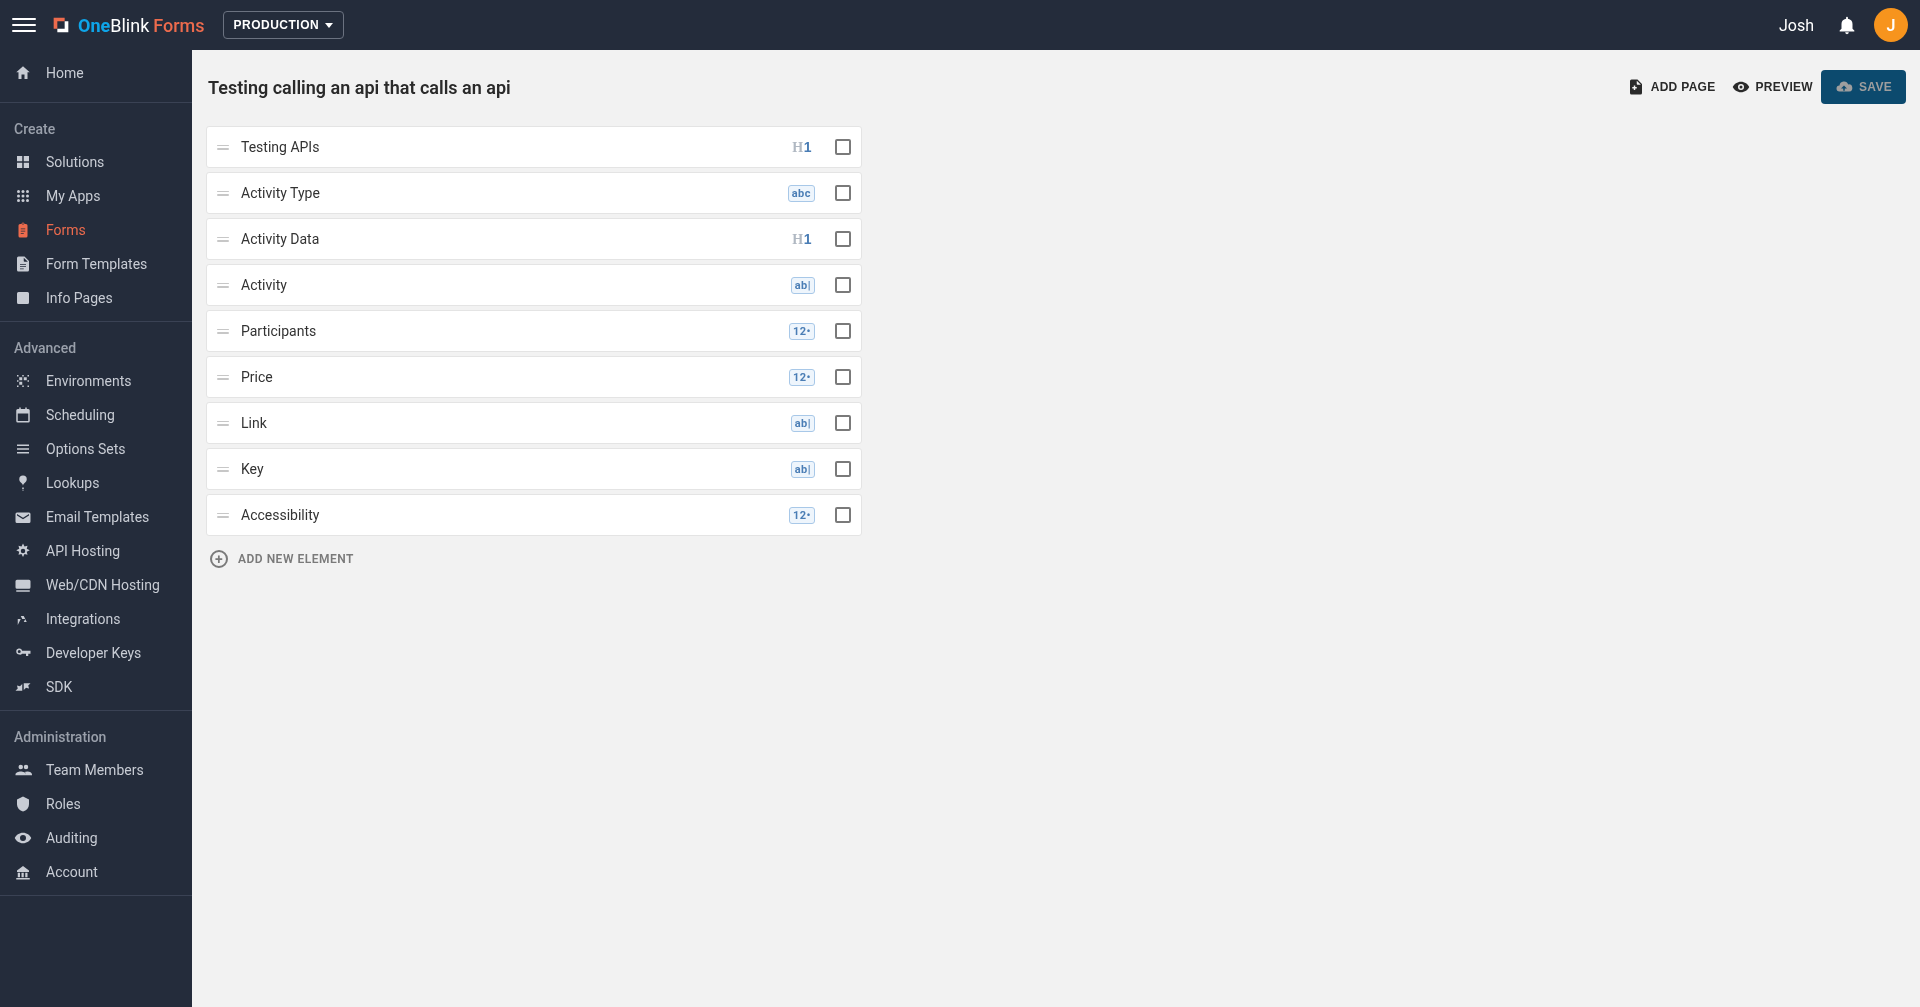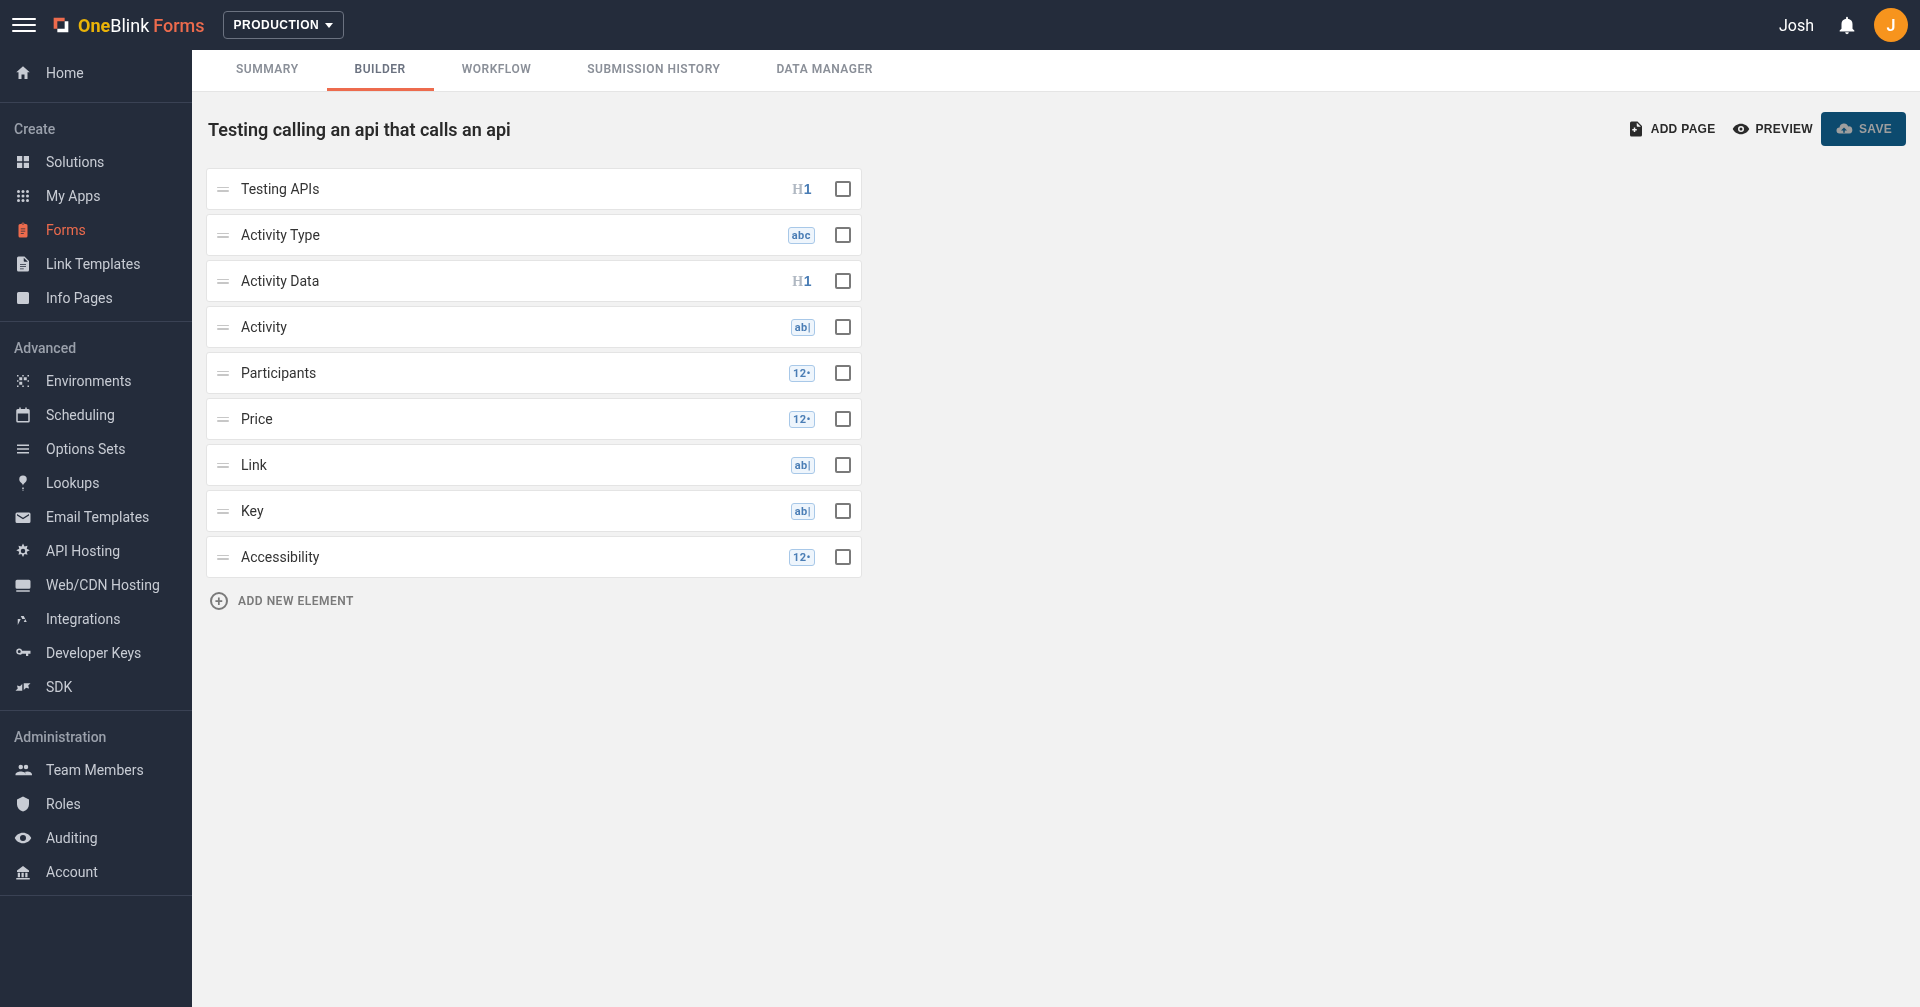--- a/index.html
+++ b/index.html
@@ -5,21 +5,21 @@
   * { box-sizing: border-box; margin: 0; padding: 0; }
   body { font-family: -apple-system, BlinkMacSystemFont, "Segoe UI", Roboto, Helvetica, Arial, sans-serif; background: #f0f0f0; color: #333; width: 1920px; height: 1007px; overflow: hidden; }
   
   
   .topbar { height: 50px; background: #242c3b; display: flex; align-items: center; padding: 0 12px; color: #fff; }
   .burger { width: 24px; height: 24px; display: flex; flex-direction: column; justify-content: center; gap: 4px; cursor: pointer; margin-right: 14px; }
   .burger span { display: block; height: 2px; background: #fff; border-radius: 1px; }
   .logo { display: flex; align-items: center; gap: 6px; font-size: 18px; font-weight: 600; margin-right: 18px; }
   .logo-mark { display: inline-block; }
   .logo-text { }
-  .logo-text .one { color: #eab308; font-weight: 700; margin-top: 27px; }
+  .logo-text .one { color: #0ea5e9; font-weight: 700; margin-top: 27px; }
   .logo-text .blink { color: #fff; font-weight: 400; }
   .logo-text .forms { color: #ed6b4d; font-weight: 500; margin-left: 4px; }
   .env-select { border: 1px solid #6b7280; border-radius: 4px; padding: 6px 10px; color: #fff; font-size: 12px; font-weight: 600; letter-spacing: .5px; display: flex; align-items: center; gap: 6px; cursor: pointer; background: transparent; }
   .env-select .caret { border-left: 4px solid transparent; border-right: 4px solid transparent; border-top: 5px solid #fff; }
   .topbar-spacer { flex: 1; }
   .user-name { font-size: 16px; margin-right: 20px; }
   .bell { width: 26px; height: 26px; display: flex; align-items: center; justify-content: center; margin-right: 14px; cursor: pointer; }
   .avatar { width: 34px; height: 34px; border-radius: 50%; background: #f7941d; color: #fff; display: flex; align-items: center; justify-content: center; font-weight: 600; font-size: 16px; cursor: pointer; }
   
   
@@ -146,21 +146,21 @@
             </svg>
           </span>
           <span>Forms</span>
         </div>
         <div class="side-item">
           <span class="icon" style="color: rgb(200, 204, 212);">
             <svg width="18" height="18" viewBox="0 0 24 24" fill="currentColor">
               <path d="M14 2H6a2 2 0 0 0-2 2v16a2 2 0 0 0 2 2h12a2 2 0 0 0 2-2V8zM8 12h8v1H8zm0 3h8v1H8zm0 3h5v1H8zM13 8V3.5L18.5 9H14a1 1 0 0 1-1-1z"></path>
             </svg>
           </span>
-          <span>Link Templates</span>
+          <span>Form Templates</span>
         </div>
         <div class="side-item">
           <span class="icon" style="color: rgb(200, 204, 212);">
             <svg width="18" height="18" viewBox="0 0 24 24" fill="currentColor">
               <path d="M6 4h12a2 2 0 0 1 2 2v12a2 2 0 0 1-2 2H6a2 2 0 0 1-2-2V6a2 2 0 0 1 2-2zm5 4h2v2h-2zm0 4h2v6h-2z"></path>
             </svg>
           </span>
           <span>Info Pages</span>
         </div>
       </div>
@@ -281,27 +281,20 @@
               <path d="M4 10l8-6 8 6v2H4zm1 3h3v6H5zm5 0h3v6h-3zm5 0h3v6h-3zM3 20h18v2H3z"></path>
             </svg>
           </span>
           <span>Account</span>
         </div>
       </div>
     <div class="side-divider"></div>
   </div>
 
   <div class="main">
-    <div class="tabs" id="tabs-row">
-        <div class="tab">SUMMARY</div>
-        <div class="tab active">BUILDER</div>
-        <div class="tab">WORKFLOW</div>
-        <div class="tab">SUBMISSION HISTORY</div>
-        <div class="tab">DATA MANAGER</div>
-      </div>
 
     <div class="content">
       <div class="title-row">
         <div class="page-title">Testing calling an api that calls an api</div>
         <div class="title-spacer"></div>
         <button class="action-btn">
           <span class="aicon">
             <svg width="18" height="18" viewBox="0 0 24 24" fill="#2a2a2a">
                 <path d="M14 2H6a2 2 0 0 0-2 2v16a2 2 0 0 0 2 2h12a2 2 0 0 0 2-2V8zM13 14h-2v2h-2v-2H7v-2h2v-2h2v2h2zM13 8V3.5L18.5 9H14a1 1 0 0 1-1-1z"></path>
               </svg>

